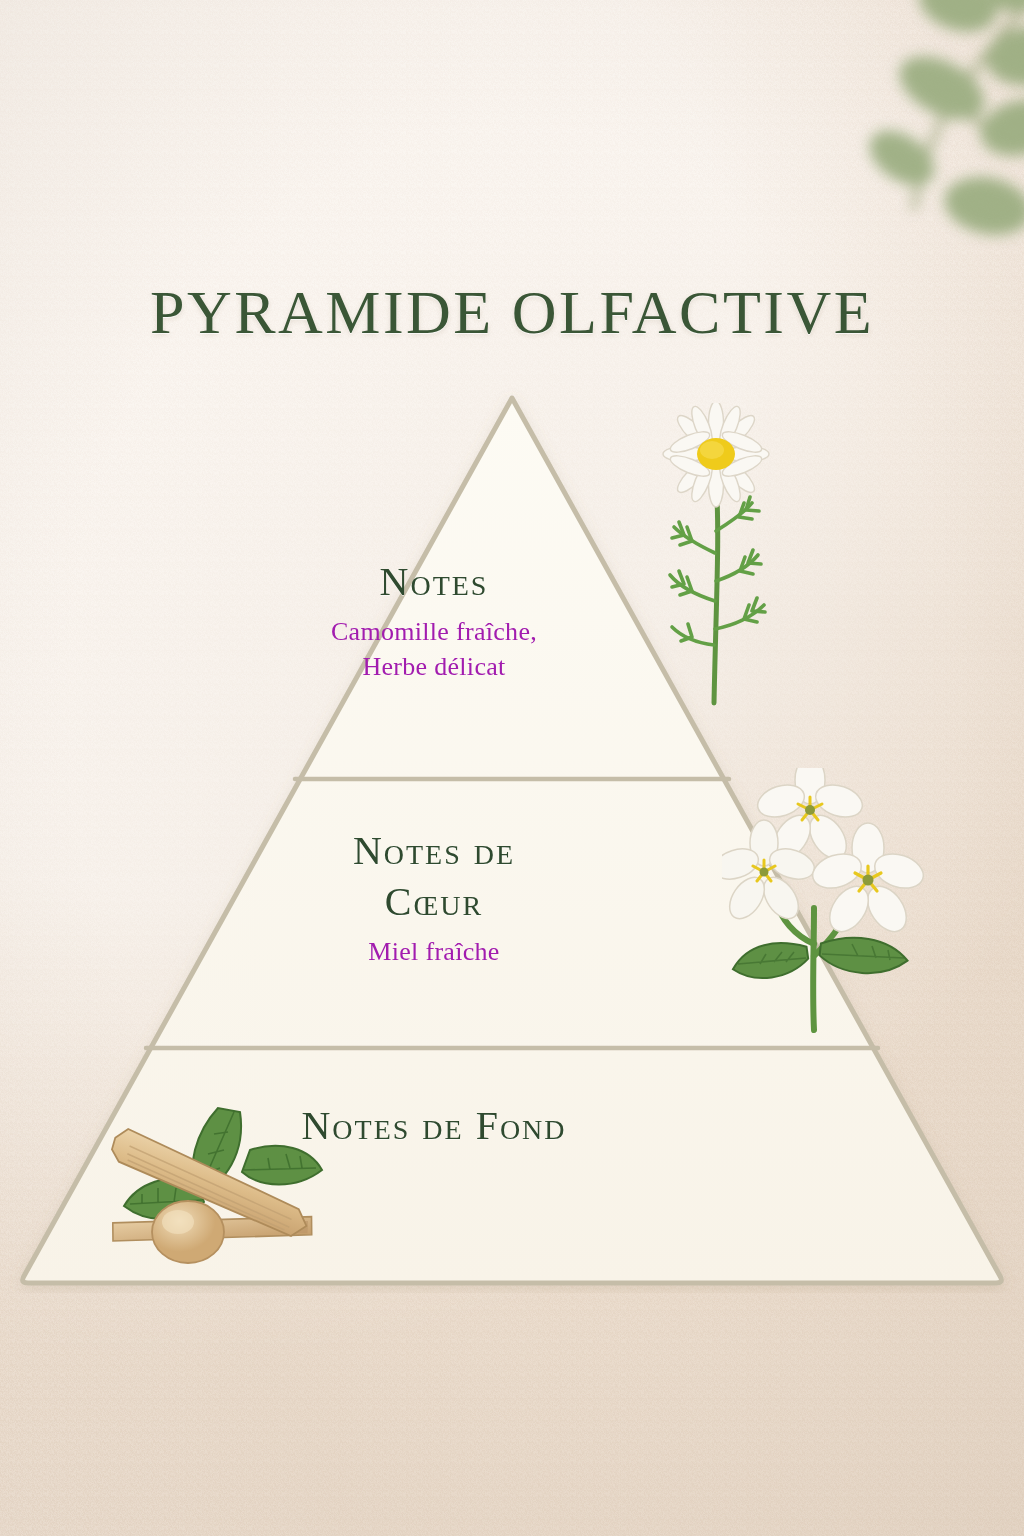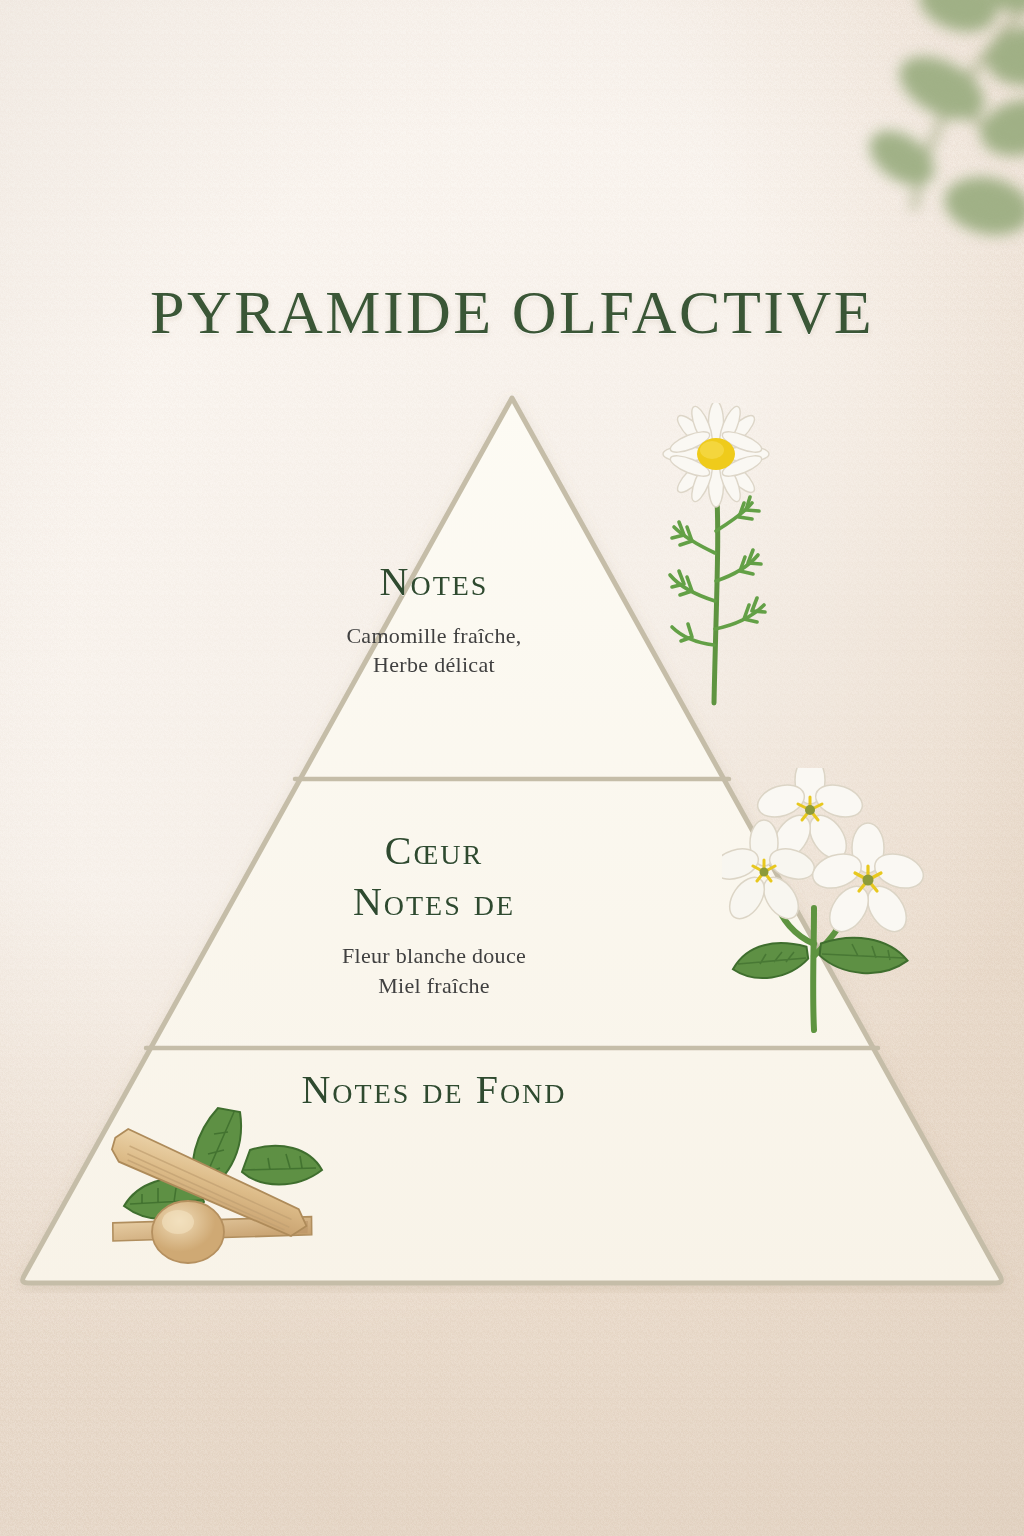--- a/index.html
+++ b/index.html
@@ -72,30 +72,30 @@
     color:#2F4A2F;
   }
   .tier-title{
     font-size:40px;
     letter-spacing:2px;
     font-variant:small-caps;
     line-height:1.28;
     text-shadow:0 1px 0 rgba(255,255,255,.55);
   }
   .tier-desc{
-    margin-top:14px;
-    font-size:22px;
+    margin-top:8px;
+    font-size:26px;
     line-height:1.33;
     letter-spacing:.3px;
-    color:#404040;
+    color:#a21caf;
   }
 
   #tier-top    { top:168px; }
   #tier-heart  { top:437px; }
-  #tier-base   { top:676px; }
+  #tier-base   { top:712px; }
 
   #tier-top .tier-title   { font-size:40px; }
   #tier-heart .tier-title { font-size:40px; }
   #tier-base  .tier-title { font-size:40px; }
 
   
   .illus{ position:absolute; pointer-events:none; }
   #illus-chamomile { left:640px; top:403px; width:170px; height:310px; }
   #illus-jasmine   { left:722px; top:768px; width:215px; height:270px; }
   #illus-wood      { left:100px; top:1092px; width:235px; height:175px; }
@@ -150,25 +150,24 @@
       <div>Notes</div>
     </div>
     <div class="tier-desc">
       <div>Camomille fraîche,</div>
       <div>Herbe délicat</div>
     </div>
   </div>
 
   <div class="tier" id="tier-heart">
     <div class="tier-title">
+      <div>Notes de</div>
       <div>Cœur</div>
-      <div>Notes de</div>
     </div>
     <div class="tier-desc">
-      <div>Fleur blanche douce</div>
       <div>Miel fraîche</div>
     </div>
   </div>
 
   <div class="tier" id="tier-base">
     <div class="tier-title">
       <div>Notes de Fond</div>
     </div>
   </div>
 </div>

